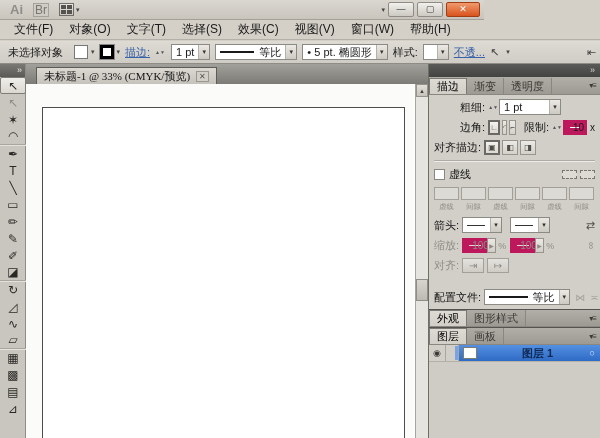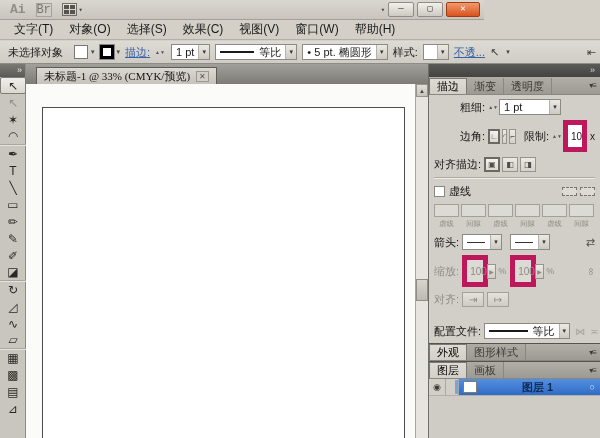--- a/index.html
+++ b/index.html
@@ -6,21 +6,21 @@
   html,body { background:#888; }
   .app {
     position:relative; width:600px; height:438px;
     background:#d4d0c8; overflow:hidden;
     font-family:"Liberation Sans","DejaVu Sans",sans-serif;
     color:#1a1a1a; font-size:11px;
   }
   
   .titlebar { position:absolute; left:0; top:0; width:484px; height:20px;
     background:linear-gradient(#dad7d0,#c9c5bd); border-bottom:1px solid #a3a099;
-    display:flex; align-items:center; padding:0 4px;font-family:Liberation Mono, monospace; }
+    display:flex; align-items:center; padding:0 4px; }
   .ai-logo { font-weight:bold; font-size:13px; color:#8f8d88; margin:0 10px 0 6px; letter-spacing:0; }
   .tb-icon { width:16px; height:14px; border:1px solid #a5a29b; background:#cfccc5;
     margin-right:10px; font-size:12px; color:#7a7770; display:flex; align-items:center; justify-content:center; }
   .tb-arrange { display:flex; align-items:center; margin-right:6px; }
   .grid-icon { width:15px; height:13px; border:1px solid #6f6d68; background:
     linear-gradient(#e8e6e1,#cac7c0); display:grid; grid-template-columns:1fr 1fr; gap:1px; padding:1px; }
   .grid-icon span { background:#55534e; }
   .dd-small { font-size:7px; color:#444; margin-left:2px; }
   .tb-right { margin-left:auto; display:flex; align-items:center; gap:3px; }
   .win-btn { width:26px; height:15px; border:1px solid #8f8c86; border-radius:2px;
@@ -91,21 +91,21 @@
     border:1px solid #7b7973; border-bottom:none; }
   .panel-menu { position:absolute; right:4px; top:4px; font-size:8px; color:#3c3a36; letter-spacing:-1px; }
   .panel-body { padding:4px 5px 2px 5px; }
   .prow { display:flex; align-items:center; margin-bottom:5px; }
   .plbl { font-size:11px; color:#161616; text-align:right; white-space:nowrap; }
   .plbl.dis, .dis { color:#908d87; }
   .mini-btn { width:16px; height:15px; background:linear-gradient(#eceae5,#d4d1ca);
     border:1px solid #97948e; margin-right:2px; display:flex; align-items:center;
     justify-content:center; font-size:8px; color:#504e49; }
   .mini-btn.selected { border:2px solid #6b6965; background:linear-gradient(#f4f2ee,#dcd9d2); }
-  .num-box { background:#fff; border:5px solid #be185d; height:32px; display:inline-flex;
+  .num-box { background:#fff; border:7px solid #be185d; height:15px; display:inline-flex;
     align-items:center; padding:0 3px; font-size:10px; }
   .num-box.dis-box { background:#dcdad5; color:#8e8b86; }
   .spin-r { width:9px; height:15px; border:1px solid #97948e; background:linear-gradient(#eceae5,#d0cdc6);
     display:inline-flex; align-items:center; justify-content:center; font-size:6px; color:#8e8b86; margin-left:-1px; }
   .divider { border-top:1px solid #aeaba4; box-shadow:0 1px 0 #eeece8; margin:4px 0 6px 0; }
   .checkbox { width:11px; height:11px; background:#fff; border:1px solid #8a8781; margin-right:4px; }
   .dash-icon { width:15px; height:9px; border:1px dashed #77756f; margin-left:3px; background:#dedbd4; }
   .dash-fields { display:flex; gap:2px; margin-bottom:1px; }
   .dash-field { width:25px; height:13px; background:#dcdad5; border:1px solid #a3a09a; }
   .dash-lbls { display:flex; gap:2px; margin-bottom:5px; }
@@ -152,22 +152,23 @@
     </span>
     <span class="tb-right">
       <span class="dd-small">▾</span>
       <span class="win-btn">—</span>
       <span class="win-btn">▢</span>
       <span class="win-btn close">✕</span>
     </span>
   </div>
 
   <div class="menubar">
+    <span class="menu-item">文件(F)</span>
+    <span class="menu-item">对象(O)</span>
     <span class="menu-item">文字(T)</span>
-    <span class="menu-item">对象(O)</span>
     <span class="menu-item">选择(S)</span>
     <span class="menu-item">效果(C)</span>
     <span class="menu-item">视图(V)</span>
     <span class="menu-item">窗口(W)</span>
     <span class="menu-item">帮助(H)</span>
   </div>
 
   <div class="controlbar">
     <span class="status-text">未选择对象</span>
     <span class="swatch-wrap">

